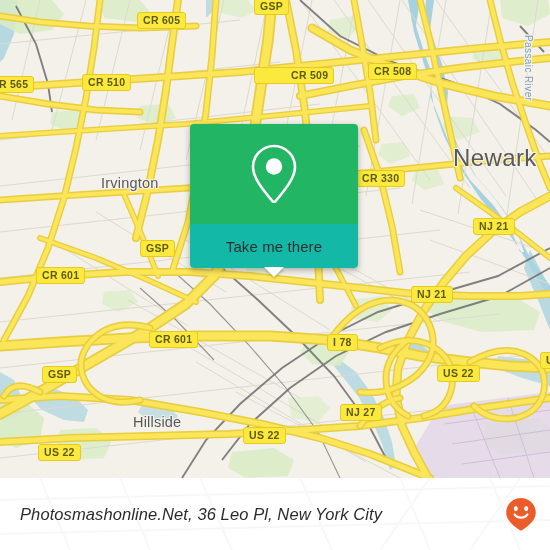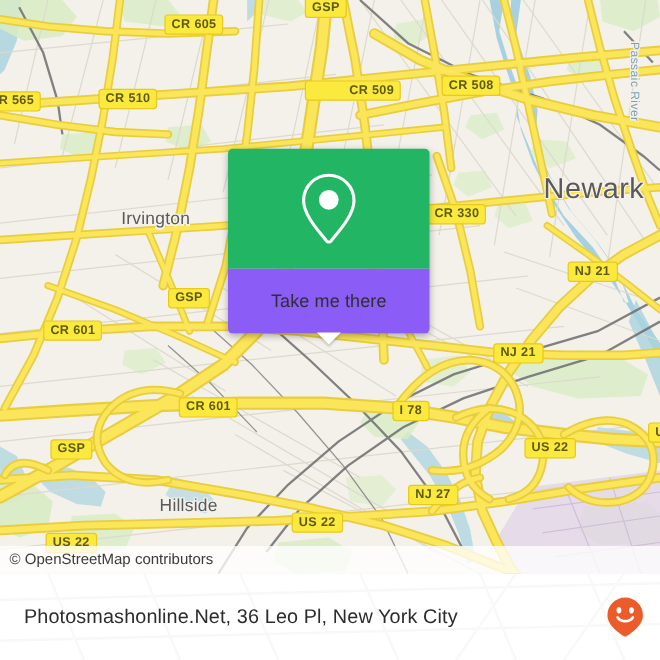--- a/index.html
+++ b/index.html
@@ -66,22 +66,22 @@
     overflow:visible;
     z-index:40;
   }
   .popup-top{
     background:#22b563;
     height:100px;
     border-radius:4px 4px 0 0;
     display:flex;align-items:center;justify-content:center;
   }
   .popup-bottom{
-    background:#8b5cf6;
-    height:54px;
+    background:#14b8a6;
+    height:44px;
     border-radius:0 0 4px 4px;
     display:flex;align-items:center;justify-content:center;
     position:relative;
   }
   .popup-bottom .cta{
     font-size:15px;color:#2f2f2f;letter-spacing:.1px;
   }
   .popup-tail{
     position:absolute;left:50%;bottom:-9px;margin-left:-10px;
     width:0;height:0;
@@ -89,21 +89,21 @@
     border-right:10px solid transparent;
     border-top:10px solid #ffffff;
     filter:drop-shadow(0 2px 1px rgba(0,0,0,.18));
   }
 
   
   .footer{
     position:absolute;left:0;top:478px;width:550px;height:72px;
     background:#ffffff;
     overflow:hidden;
-    display:flex;align-items:center;
+    display:flex;align-items:center;font-style:italic;
   }
   .footer-watermark{
     position:absolute;left:0;top:-478px;width:550px;height:550px;
     opacity:.06;pointer-events:none;
   }
   .footer-title{
     position:relative;
     margin-left:20px;
     font-size:16.5px;color:#2c2c2c;letter-spacing:.1px;
     white-space:nowrap;
@@ -349,21 +349,20 @@
       <span class="shield" style="left:540px;top:352px;">US 22</span>
     </div>
 
     <div>
       <span class="place city" style="left:453px;top:144px;">Newark</span>
       <span class="place town" style="left:101px;top:175px;">Irvington</span>
       <span class="place town" style="left:133px;top:414px;">Hillside</span>
       <span class="place river" style="left:534px;top:35px;">Passaic River</span>
     </div>
 
-    <div class="attrib">© OpenStreetMap contributors</div>
   </div>
 
   <div class="popup">
     <div class="popup-top">
       <svg width="50" height="62" viewBox="0 0 50 62">
         <path d="M25 3 C13.4 3 4 12.4 4 24 C4 36.5 17.5 50.5 23.1 57.8 C24.1 59.0 25.9 59.0 26.9 57.8 C32.5 50.5 46 36.5 46 24 C46 12.4 36.6 3 25 3 Z" fill="none" stroke="#ffffff" stroke-width="2.6"></path>
         <circle cx="25" cy="23.5" r="8.2" fill="#ffffff"></circle>
       </svg>
     </div>
     <div class="popup-bottom">

